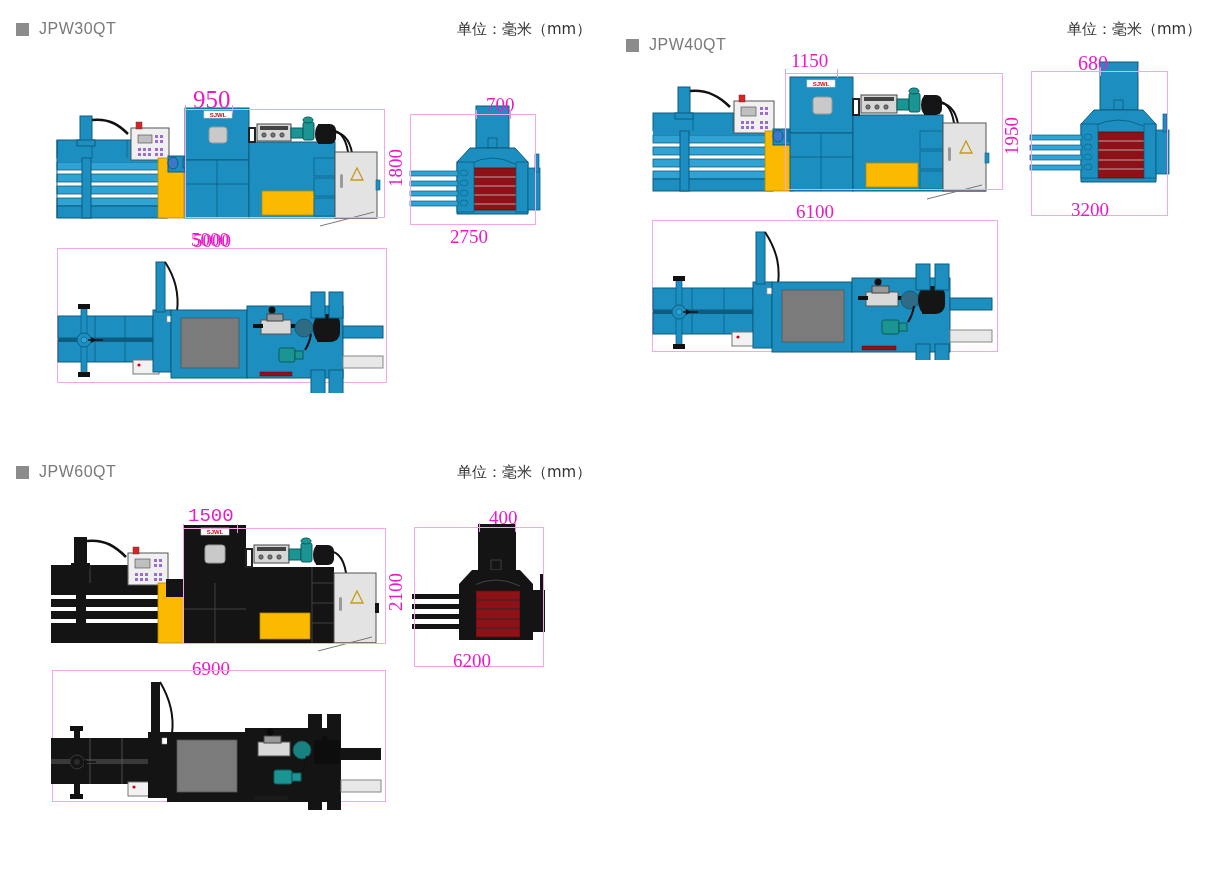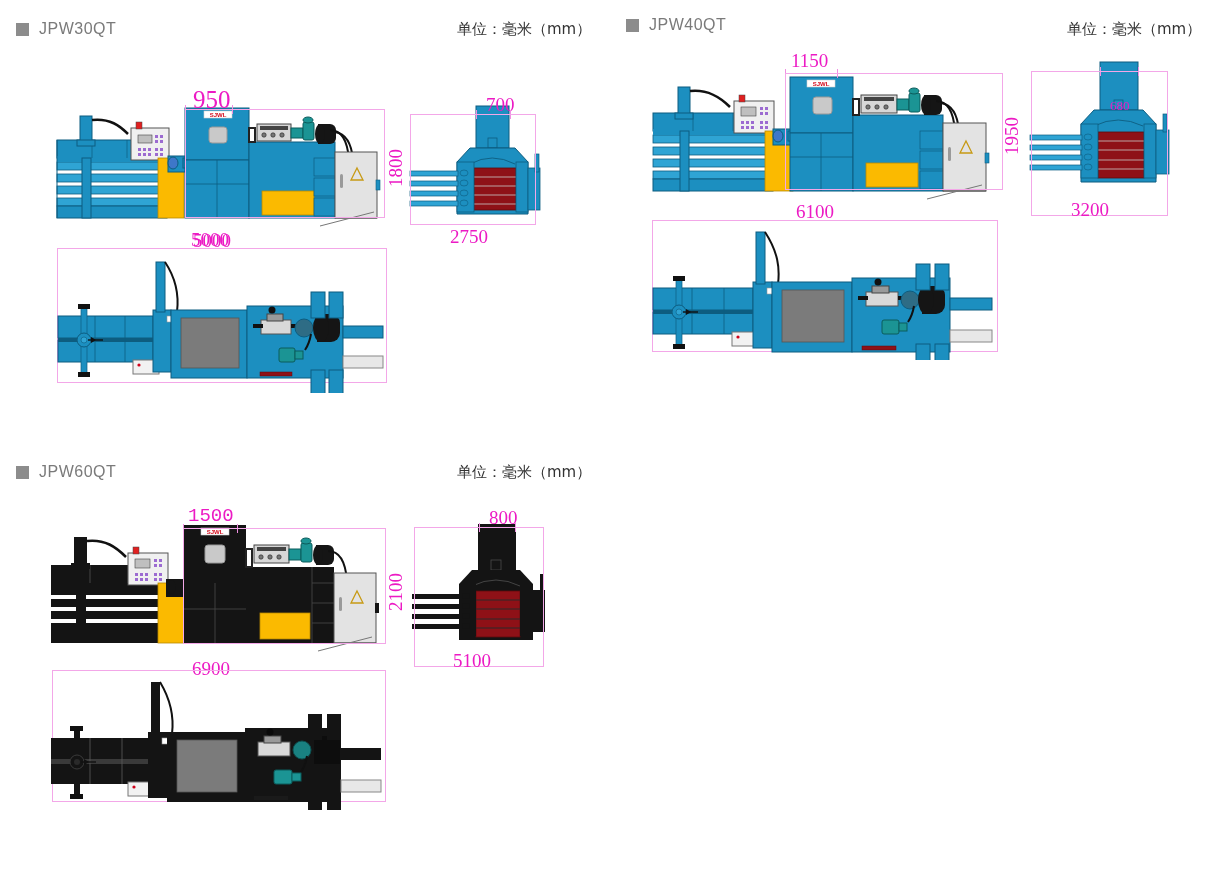--- a/index.html
+++ b/index.html
@@ -220,21 +220,21 @@
     <g>
       <rect x="256" y="44" width="14" height="26" fill="#1C8FC0" stroke="#0d5d80"></rect>
       <rect x="274" y="44" width="14" height="26" fill="#1C8FC0" stroke="#0d5d80"></rect>
       <rect x="256" y="122" width="14" height="26" fill="#1C8FC0" stroke="#0d5d80"></rect>
       <rect x="274" y="122" width="14" height="26" fill="#1C8FC0" stroke="#0d5d80"></rect>
       <rect x="288" y="78" width="40" height="12" fill="#1C8FC0" stroke="#0d5d80"></rect>
       <rect x="288" y="108" width="40" height="12" fill="#E8E8E8" stroke="#888"></rect>
     </g>
   </svg>
 
-  <div class="sec-head" style="left:626px;top:16px;">
+  <div class="sec-head" style="left:626px;top:36px;">
     <span class="sq"></span>
     <span class="model">JPW40QT</span>
   </div>
   <div class="unit" style="left:1067px;top:20px;">单位：毫米（mm）</div>
 
   <svg width="360" height="145" style="position:absolute;left:650px;top:65px;">
     <g>
       <rect x="3" y="48" width="120" height="18" fill="#1C8FC0" stroke="#0d5d80" stroke-width="1"></rect>
       <rect x="3" y="70" width="120" height="8" fill="#2FA4D4" stroke="#0d5d80" stroke-width="0.8"></rect>
       <rect x="3" y="82" width="120" height="8" fill="#2FA4D4" stroke="#0d5d80" stroke-width="0.8"></rect>
@@ -349,21 +349,21 @@
       <rect x="2" y="93" width="52" height="5" fill="#2FA4D4" stroke="#0d5d80" stroke-width="0.7"></rect>
       <rect x="2" y="103" width="52" height="5" fill="#2FA4D4" stroke="#0d5d80" stroke-width="0.7"></rect>
       <rect x="2" y="113" width="52" height="5" fill="#2FA4D4" stroke="#0d5d80" stroke-width="0.7"></rect>
       <ellipse cx="60" cy="85" rx="4" ry="3" fill="#1C8FC0" stroke="#0d5d80" stroke-width="0.6"></ellipse>
       <ellipse cx="60" cy="95" rx="4" ry="3" fill="#1C8FC0" stroke="#0d5d80" stroke-width="0.6"></ellipse>
       <ellipse cx="60" cy="105" rx="4" ry="3" fill="#1C8FC0" stroke="#0d5d80" stroke-width="0.6"></ellipse>
       <ellipse cx="60" cy="115" rx="4" ry="3" fill="#1C8FC0" stroke="#0d5d80" stroke-width="0.6"></ellipse>
     </g>
   </svg>
 
-  <div class="dimtext" style="left:1110px;top:52px;font-size:13px;margin-top:46px;">680</div>
+  <div class="dimtext" style="left:1078px;top:52px;font-size:20px;">680</div>
   <div class="hline" style="left:1100px;top:71px;width:38px;"></div>
   <div class="tick" style="left:1100px;top:67px;height:9px;"></div>
   <div class="tick" style="left:1138px;top:67px;height:9px;"></div>
   <div class="frame" style="left:1031px;top:71px;width:137px;height:145px;"></div>
   <div class="dimtext" style="left:1071px;top:199px;font-size:19px;">3200</div>
 
   <div class="dimtext" style="left:796px;top:201px;font-size:19px;">6100</div>
   <div class="frame" style="left:652px;top:220px;width:346px;height:132px;"></div>
 
   <svg width="350" height="140" style="position:absolute;left:650px;top:220px;">
@@ -540,26 +540,26 @@
       <rect x="2" y="92" width="48" height="5" fill="#141414"></rect>
       <rect x="2" y="102" width="48" height="5" fill="#141414"></rect>
       <rect x="2" y="112" width="48" height="5" fill="#141414"></rect>
       <ellipse cx="56" cy="84" rx="4" ry="3" fill="#141414"></ellipse>
       <ellipse cx="56" cy="94" rx="4" ry="3" fill="#141414"></ellipse>
       <ellipse cx="56" cy="104" rx="4" ry="3" fill="#141414"></ellipse>
       <ellipse cx="56" cy="114" rx="4" ry="3" fill="#141414"></ellipse>
     </g>
   </svg>
 
-  <div class="dimtext" style="left:489px;top:507px;font-size:19px;">800</div>
+  <div class="dimtext" style="left:489px;top:507px;font-size:19px;">400</div>
   <div class="hline" style="left:479px;top:527px;width:36px;"></div>
   <div class="tick" style="left:479px;top:523px;height:9px;"></div>
   <div class="tick" style="left:515px;top:523px;height:9px;"></div>
   <div class="frame" style="left:414px;top:527px;width:130px;height:140px;"></div>
-  <div class="dimtext" style="left:453px;top:650px;font-size:19px;">5100</div>
+  <div class="dimtext" style="left:453px;top:650px;font-size:19px;">6200</div>
 
   <div class="dimtext" style="left:192px;top:650px;font-size:19px;margin-top:8px;">6900</div>
   <div class="frame" style="left:52px;top:670px;width:334px;height:132px;"></div>
 
   <svg width="345" height="140" style="position:absolute;left:48px;top:670px;">
     <g>
       <rect x="3" y="68" width="100" height="22" fill="#141414"></rect>
       <rect x="3" y="92" width="100" height="22" fill="#141414"></rect>
       <rect x="3" y="89" width="100" height="5" fill="#3a3a3a"></rect>
       <line x1="42" y1="68" x2="42" y2="114" stroke="#5a5a5a" stroke-width="0.8"></line>

